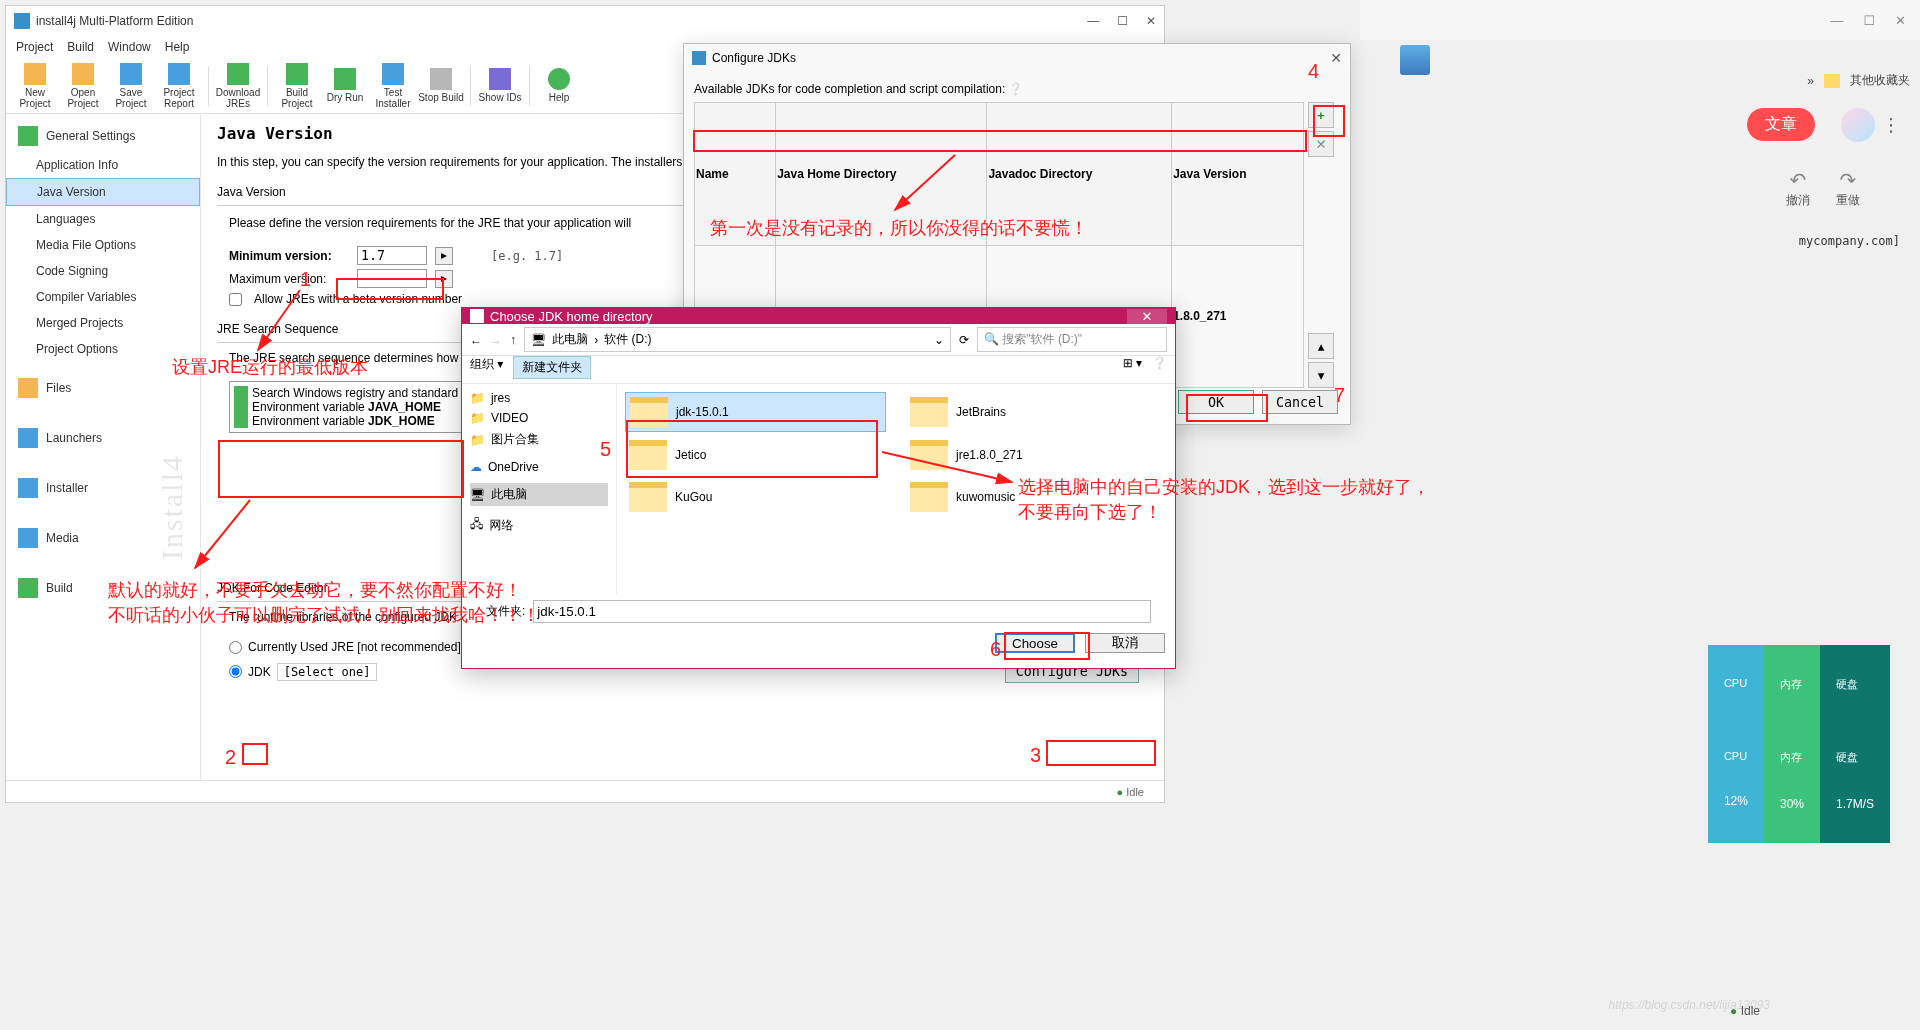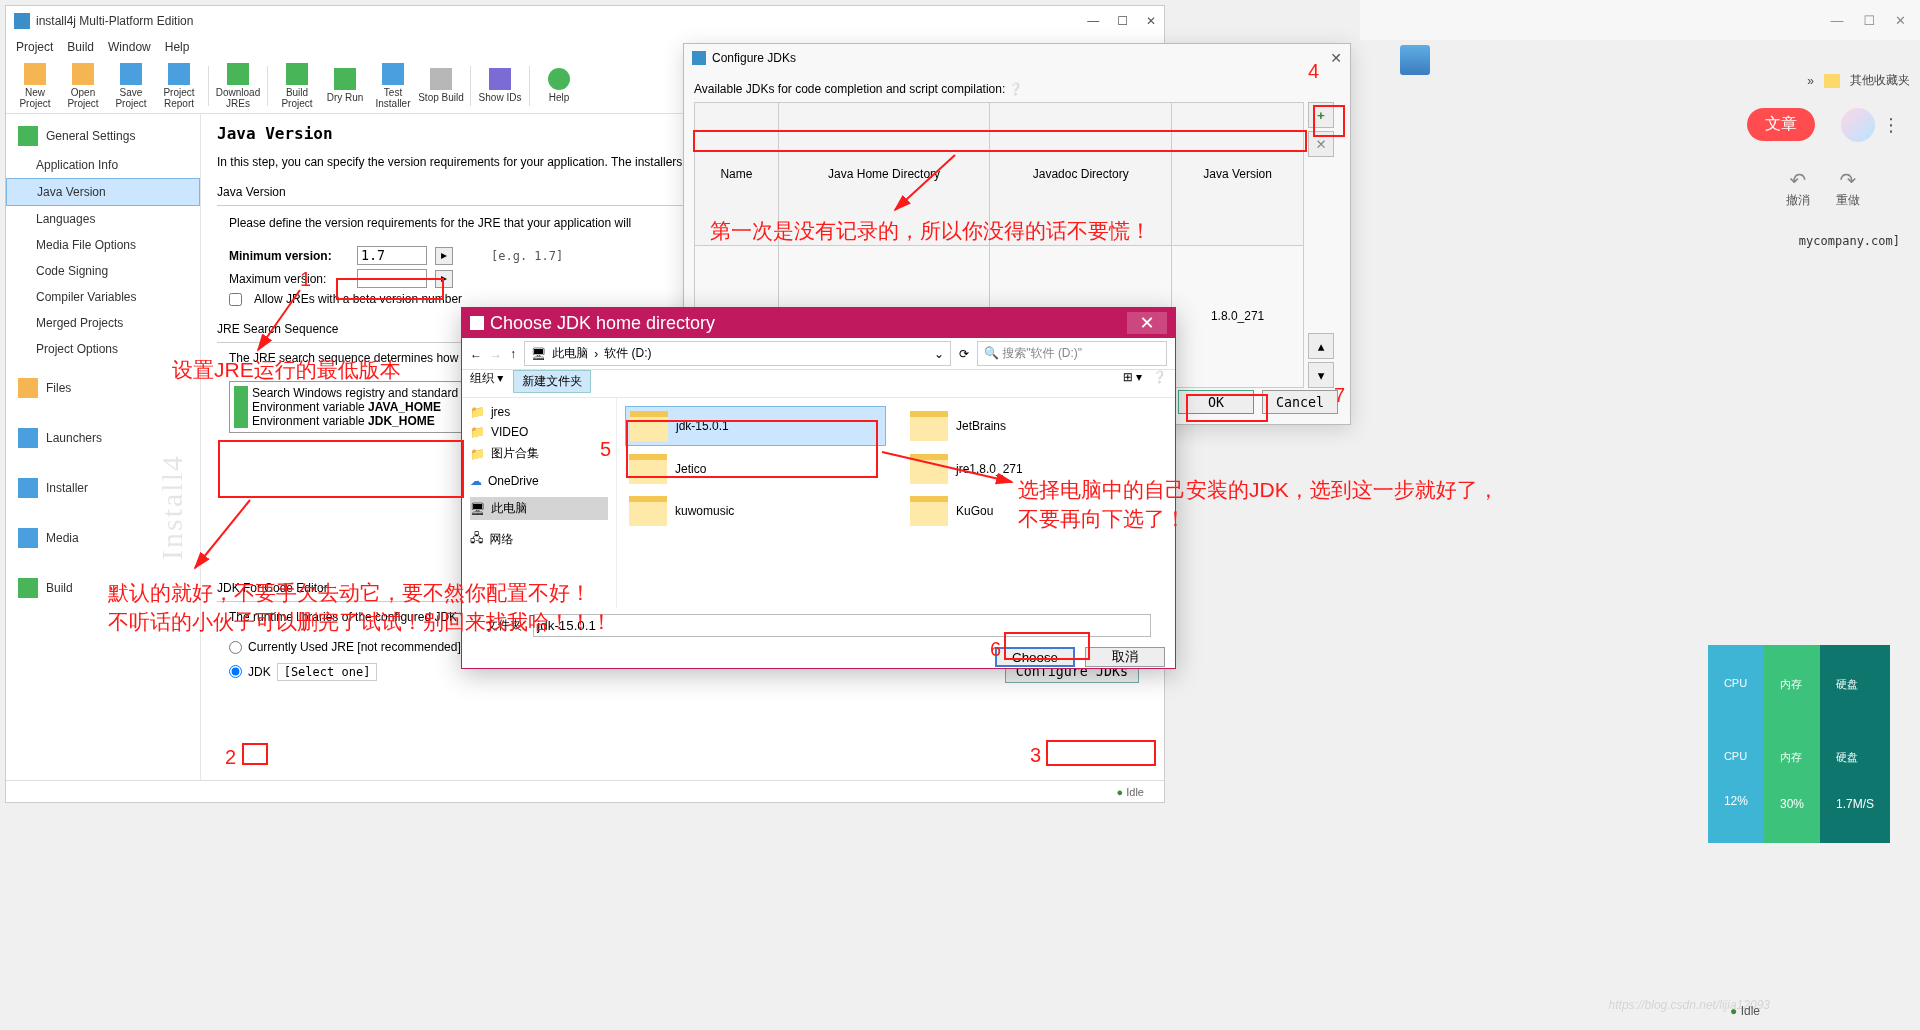--- a/index.html
+++ b/index.html
@@ -40,31 +40,31 @@
 .cfgbtn { border: 1px solid #7aa; padding: 3px 10px; font-family: monospace; margin-left: auto; }
 .statusbar { height: 22px; border-top: 1px solid #ddd; display: flex; align-items: center; justify-content: flex-end; padding: 0 20px; font-size: 11px; color: #666; }
 
 
 .dlg-jdk { position: absolute; left: 683px; top: 43px; width: 668px; height: 382px; background: #f8f8f8; border: 1px solid #bbb; box-shadow: 0 4px 20px rgba(0,0,0,0.15); }
 .dlg-jdk .dtitle { height: 28px; display: flex; align-items: center; padding: 0 8px; font-size: 12px; }
 .dlg-jdk .dtitle .ticon { width: 14px; height: 14px; background: #3b8fc7; margin-right: 6px; }
 .dlg-jdk .dtitle .close { margin-left: auto; font-size: 14px; color: #555; }
 .dlg-jdk .body { padding: 10px; font-family: monospace; font-size: 12px; }
 .dlg-jdk table { width: 610px; border-collapse: collapse; font-size: 12px; }
-.dlg-jdk th, .dlg-jdk td { border: 1px solid #ccc; padding: 3px 1px; text-align: center; font-weight: normal; }
+.dlg-jdk th, .dlg-jdk td { border: 1px solid #ccc; padding: 3px 1px; text-align: left; font-weight: bold; }
 .dlg-jdk th { background: #f4f4f4; }
 .dlg-jdk .tblwrap { display: flex; }
 .dlg-jdk .tblbtns { display: flex; flex-direction: column; gap: 3px; margin-left: 4px; }
 .dlg-jdk .tblbtns button { width: 26px; height: 26px; border: 1px solid #bbb; background: #eee; }
 .dlg-jdk .dlgbtns { position: absolute; bottom: 10px; right: 12px; display: flex; gap: 8px; }
 .dlg-jdk .dlgbtns button { width: 76px; height: 24px; border: 1px solid #999; background: #eee; font-family: monospace; }
 
 
 .dlg-file { position: absolute; left: 461px; top: 307px; width: 715px; height: 362px; background: #fff; border: 1px solid #c0195e; box-shadow: 0 6px 24px rgba(0,0,0,0.25); }
-.dlg-file .ftitle { height: 30px; background: #c0195e; color: #fff; display: flex; align-items: center; padding: 0 8px; font-size: 18px; }
+.dlg-file .ftitle { height: 16px; background: #c0195e; color: #fff; display: flex; align-items: center; padding: 0 8px; font-size: 13px; }
 .dlg-file .ftitle .ticon { width: 14px; height: 14px; background: #fff; margin-right: 6px; }
 .dlg-file .ftitle .close { margin-left: auto; background: rgba(255,255,255,0.2); width: 40px; text-align: center; }
 .dlg-file .fnav { height: 32px; display: flex; align-items: center; padding: 0 8px; gap: 8px; border-bottom: 1px solid #e0e0e0; font-size: 12px; }
 .dlg-file .fnav .crumb { flex: 1; border: 1px solid #ccc; padding: 3px 6px; display: flex; align-items: center; gap: 6px; }
 .dlg-file .fnav .search { width: 190px; border: 1px solid #ccc; padding: 3px 6px; color: #888; }
 .dlg-file .ftool { height: 28px; display: flex; align-items: flex-start; padding: 0 8px; gap: 10px; border-bottom: 1px solid #e8e8e8; font-size: 12px; }
 .dlg-file .ftool .newf { background: #cfe7fb; padding: 2px 8px; border: 1px solid #9cc; }
 .dlg-file .fbody { display: flex; height: 210px; }
 .dlg-file .ftree { width: 155px; border-right: 1px solid #eee; padding: 4px 8px; font-size: 12px; }
 .dlg-file .ftree div { padding: 3px 0; display: flex; align-items: center; gap: 6px; }
@@ -92,21 +92,21 @@
 .avatar { position: absolute; right: 45px; top: 108px; width: 34px; height: 34px; border-radius: 50%; background: linear-gradient(135deg,#ffd6e7,#b7e4ff); }
 .snippet { position: absolute; right: 20px; top: 234px; font-family: monospace; font-size: 12px; color: #333; }
 
 
 .gauge { position: absolute; display: flex; font-size: 12px; color: #fff; }
 .gauge div { padding: 16px 8px; }
 .g-cpu { background: #3fb5d6; } .g-mem { background: #3cc27a; } .g-disk { background: #0f766e; }
 .gauge .lbl { font-size: 11px; opacity: 0.95; }
 
 
-.anno { position: absolute; color: #ff1a1a; font-size: 21px; font-family: "Microsoft YaHei", sans-serif; pointer-events: none; line-height: 1.4; }
+.anno { position: absolute; color: #ff1a1a; font-size: 18px; font-family: "Microsoft YaHei", sans-serif; pointer-events: none; line-height: 1.4; }
 .redbox { position: absolute; border: 2px solid #ff1a1a; pointer-events: none; }
 .rednum { position: absolute; color: #ff1a1a; font-size: 20px; font-weight: normal; pointer-events: none; }
 .arrow { position: absolute; pointer-events: none; }
 
 .watermark { position: absolute; left: 155px; top: 560px; transform: rotate(-90deg); transform-origin: left top; font-size: 30px; font-family: serif; color: rgba(0,0,0,0.1); letter-spacing: 2px; }
 .watermark2 { position: absolute; right: 150px; bottom: 18px; font-size: 12px; color: rgba(0,0,0,0.12); font-style: italic; }
 
 
 .ic-folder { background: #f5b552; } .ic-blue { background: #4aa0de; } .ic-green { background: #48b558; } .ic-purple { background: #7a6cd4; }
 .ic-grey { background: #b7b7b7; }
@@ -425,25 +425,25 @@
       <div class="fitem">
           <div class="ficn"></div>
           <span>Jetico</span>
         </div>
       <div class="fitem">
           <div class="ficn"></div>
           <span>jre1.8.0_271</span>
         </div>
       <div class="fitem">
           <div class="ficn"></div>
-          <span>kuwomusic</span>
+          <span>KuGou</span>
         </div>
       <div class="fitem">
           <div class="ficn"></div>
-          <span>KuGou</span>
+          <span>kuwomusic</span>
         </div>
     </div>
   </div>
   <div class="ffoot">
     <div class="frow">
       <span>文件夹:</span>
       <input value="jdk-15.0.1" style="">
     </div>
   </div>
   <div class="fbtns">

